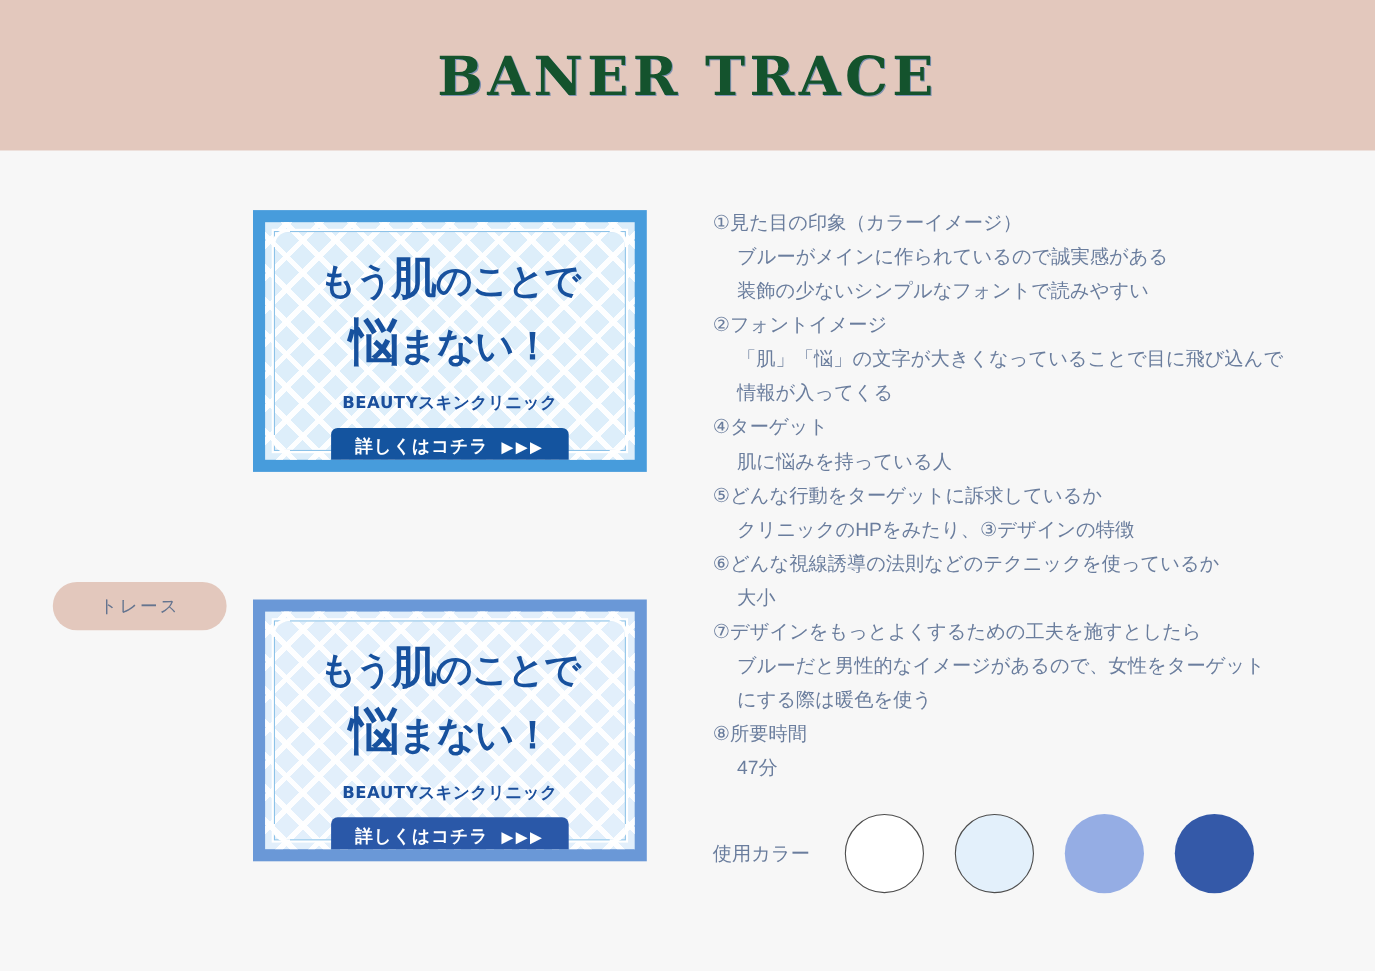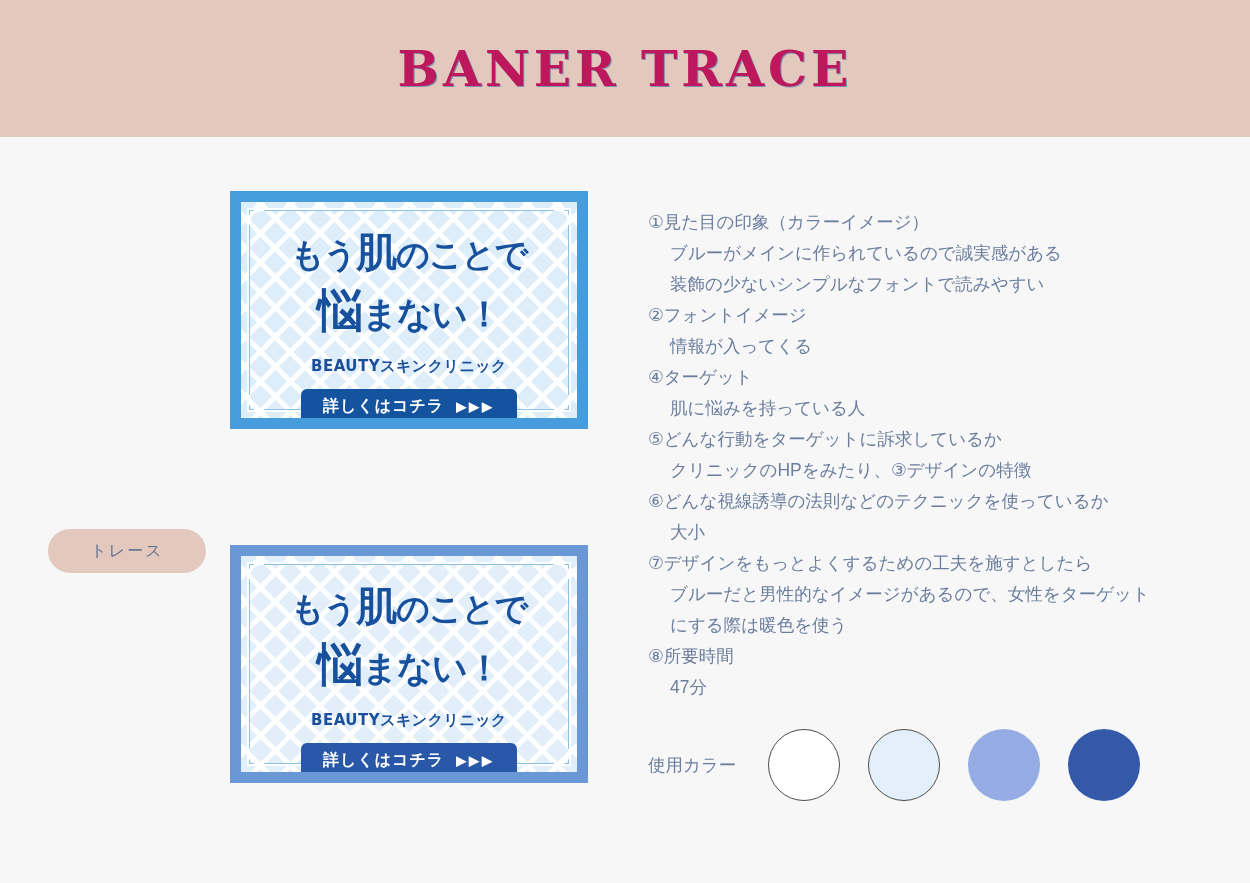--- a/index.html
+++ b/index.html
@@ -45,21 +45,21 @@
   }
 
   .left-col {
     width: 640px;
     position: relative;
     flex: 0 0 640px;
   }
   .right-col {
     flex: 1 1 auto;
     position: relative;
-    padding-top: 70px;
+    padding-top: 50px;
   }
 
   
   .pill {
     position: absolute;
     left: 48px;
     width: 158px;
     height: 44px;
     border-radius: 22px;
     background: #e3c8bd;
@@ -248,21 +248,21 @@
     height: 72px;
     border-radius: 50%;
     flex: 0 0 72px;
   }
   .swatch.outlined { border: 1px solid #4d4d4d; box-sizing: border-box; }
 </style>
 </head>
 <body>
 
 <div class="header" style="background: rgb(227, 200, 189);">
-  <div class="header-title" style="color: #be185d;">BANER TRACE</div>
+  <div class="header-title" style="color: #14532d;">BANER TRACE</div>
 </div>
 
 <div class="page">
 
   <div class="left-col">
 
 
     <div class="banner banner-otehon" style="background: rgb(71, 156, 220);">
       <div class="banner-inner">
         <div class="frame">
@@ -312,20 +312,21 @@
     </div>
 
   </div>
 
   <div class="right-col">
     <div class="notes" id="notes-list">
         <div class="note-line">①見た目の印象（カラーイメージ）</div>
         <div class="note-line indent">ブルーがメインに作られているので誠実感がある</div>
         <div class="note-line indent">装飾の少ないシンプルなフォントで読みやすい</div>
         <div class="note-line">②フォントイメージ</div>
+        <div class="note-line indent">「肌」「悩」の文字が大きくなっていることで目に飛び込んで</div>
         <div class="note-line indent">情報が入ってくる</div>
         <div class="note-line">④ターゲット</div>
         <div class="note-line indent">肌に悩みを持っている人</div>
         <div class="note-line">⑤どんな行動をターゲットに訴求しているか</div>
         <div class="note-line indent">クリニックのHPをみたり、③デザインの特徴</div>
         <div class="note-line">⑥どんな視線誘導の法則などのテクニックを使っているか</div>
         <div class="note-line indent">大小</div>
         <div class="note-line">⑦デザインをもっとよくするための工夫を施すとしたら</div>
         <div class="note-line indent">ブルーだと男性的なイメージがあるので、女性をターゲット</div>
         <div class="note-line indent">にする際は暖色を使う</div>

